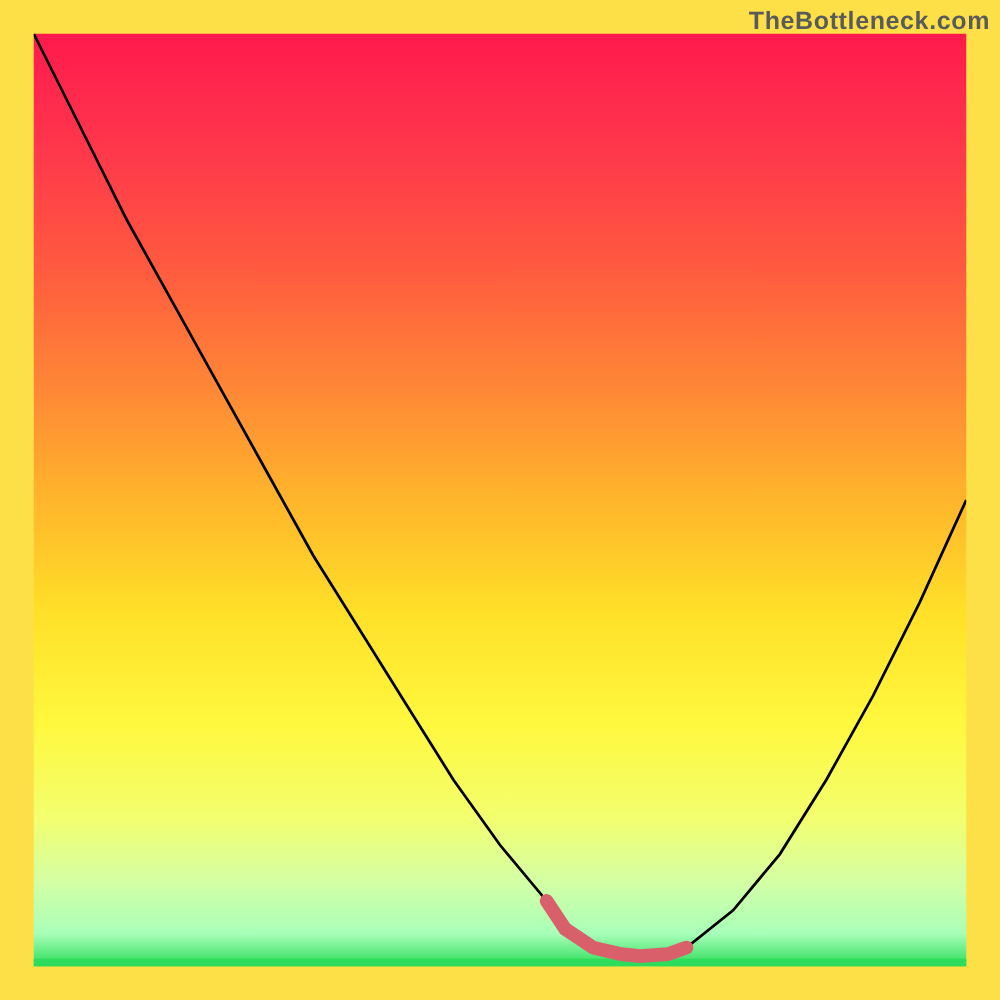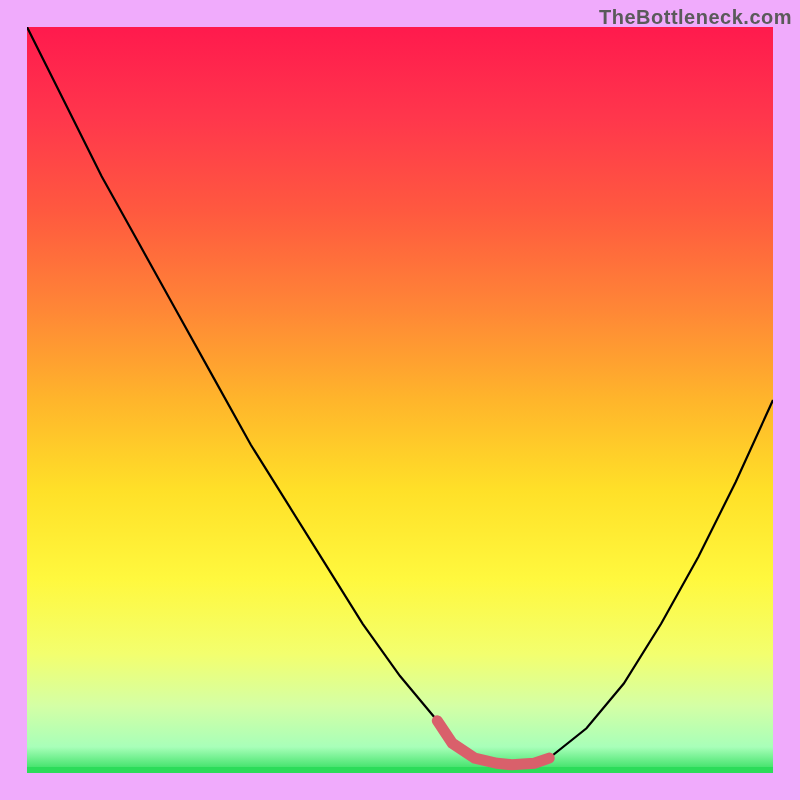--- a/index.html
+++ b/index.html
@@ -7,21 +7,21 @@
     padding: 0;
     width: 800px;
     height: 800px;
     overflow: hidden;
     font-family: Arial, Helvetica, sans-serif;
   }
   .stage {
     position: relative;
     width: 800px;
     height: 800px;
-    background: #f0abfc;
+    background: #fde047;
   }
   .watermark {
     position: absolute;
     top: 6px;
     right: 8px;
     color: #5a5a5a;
     font-weight: 600;
     font-size: 20px;
     letter-spacing: 0.5px;
     z-index: 10;

